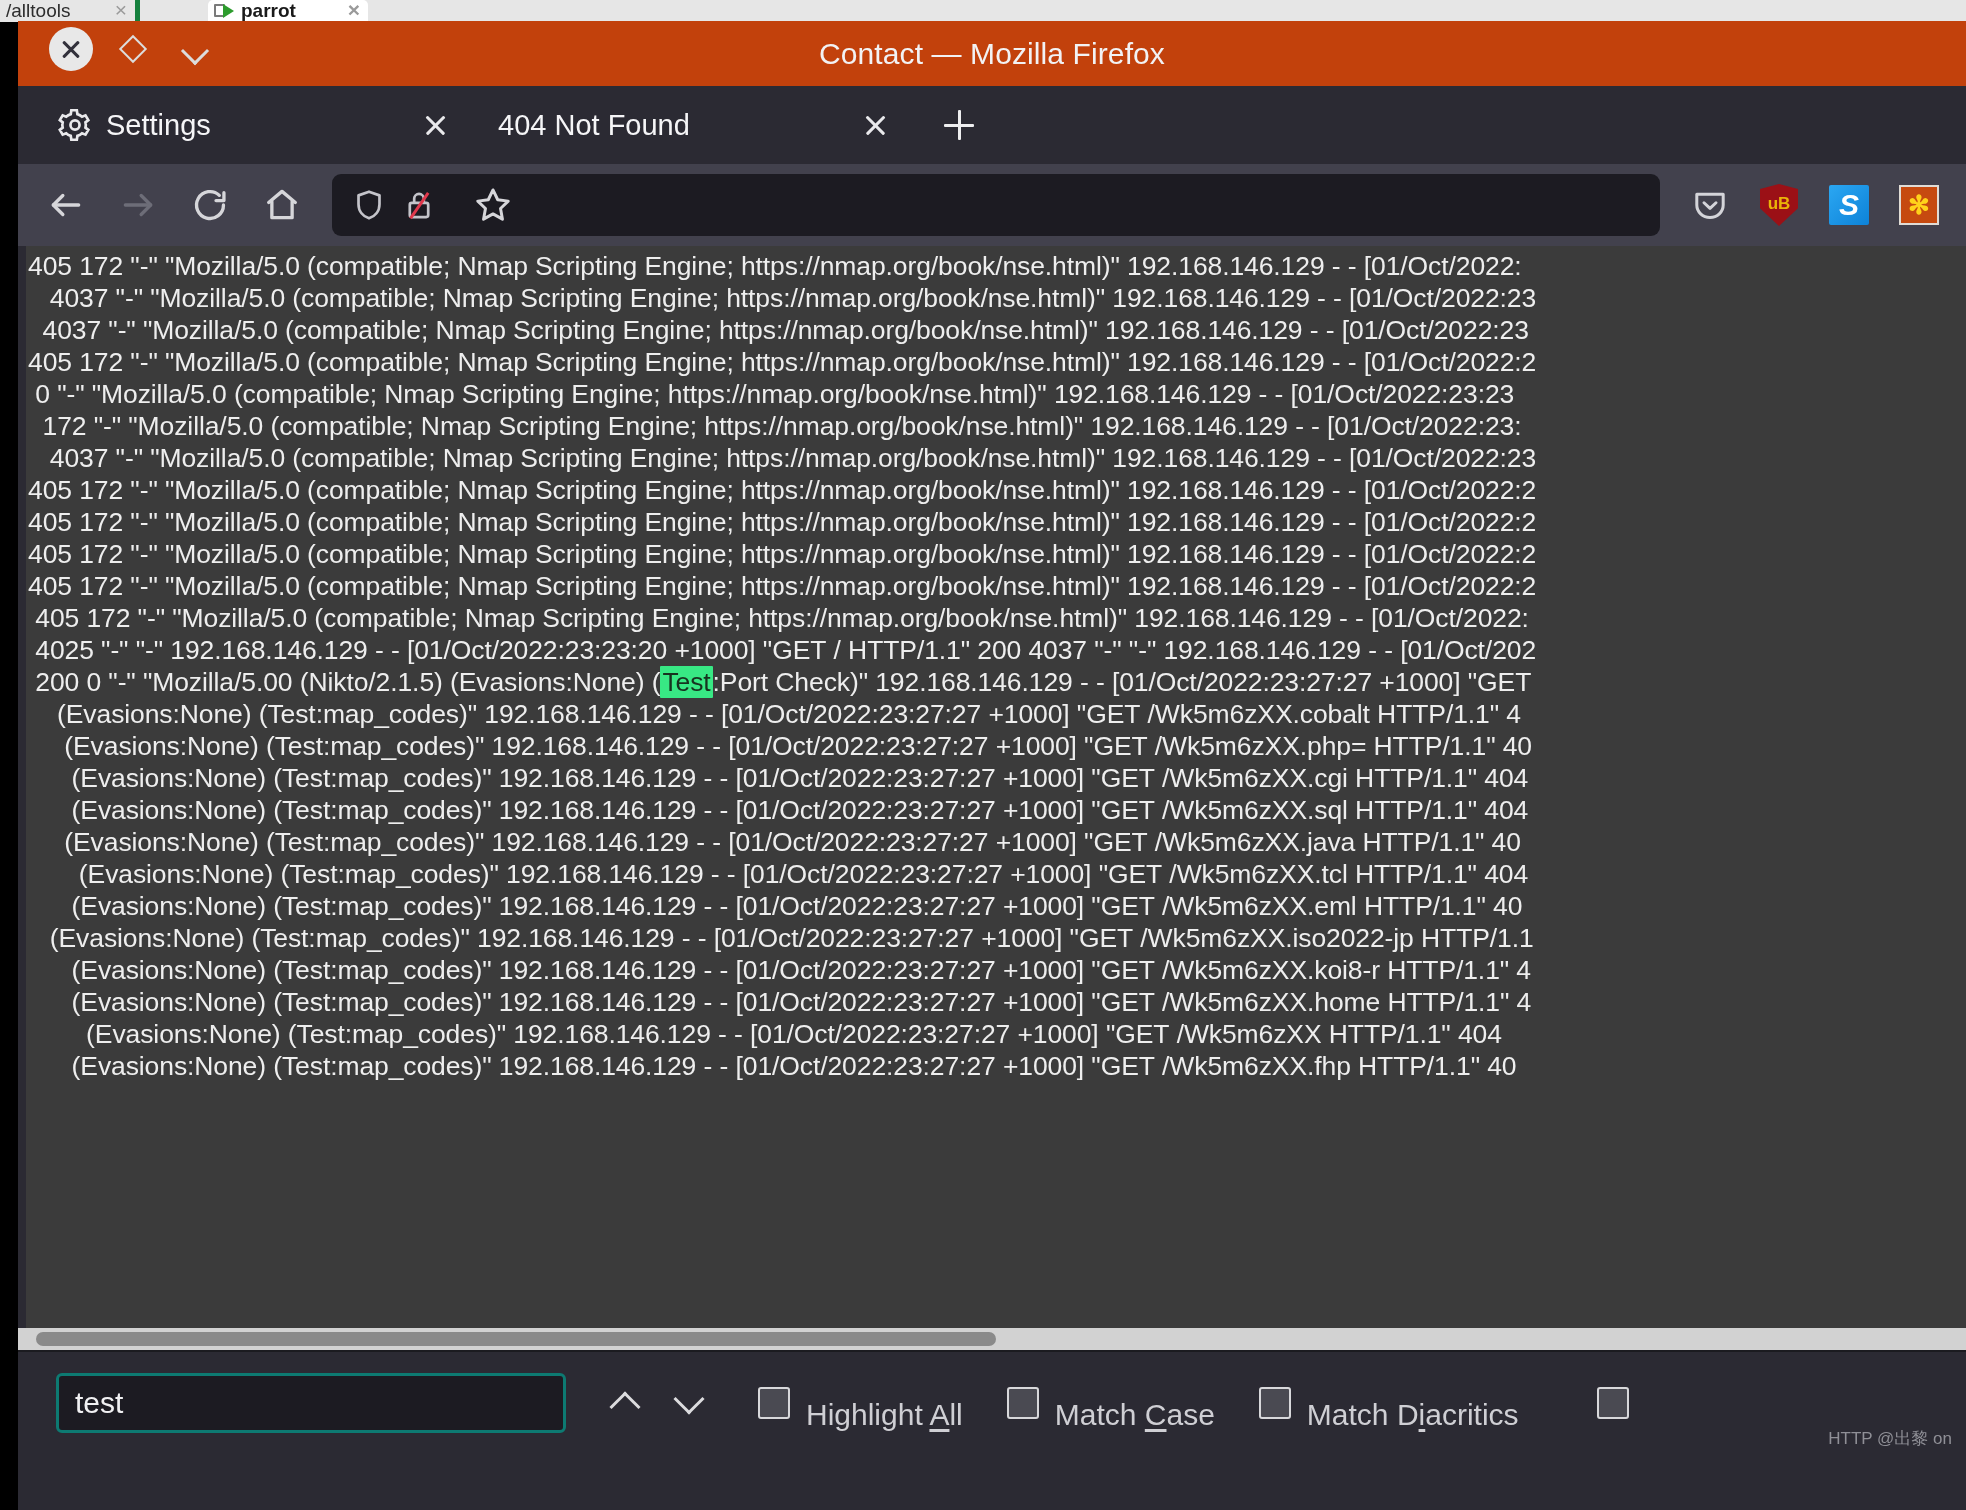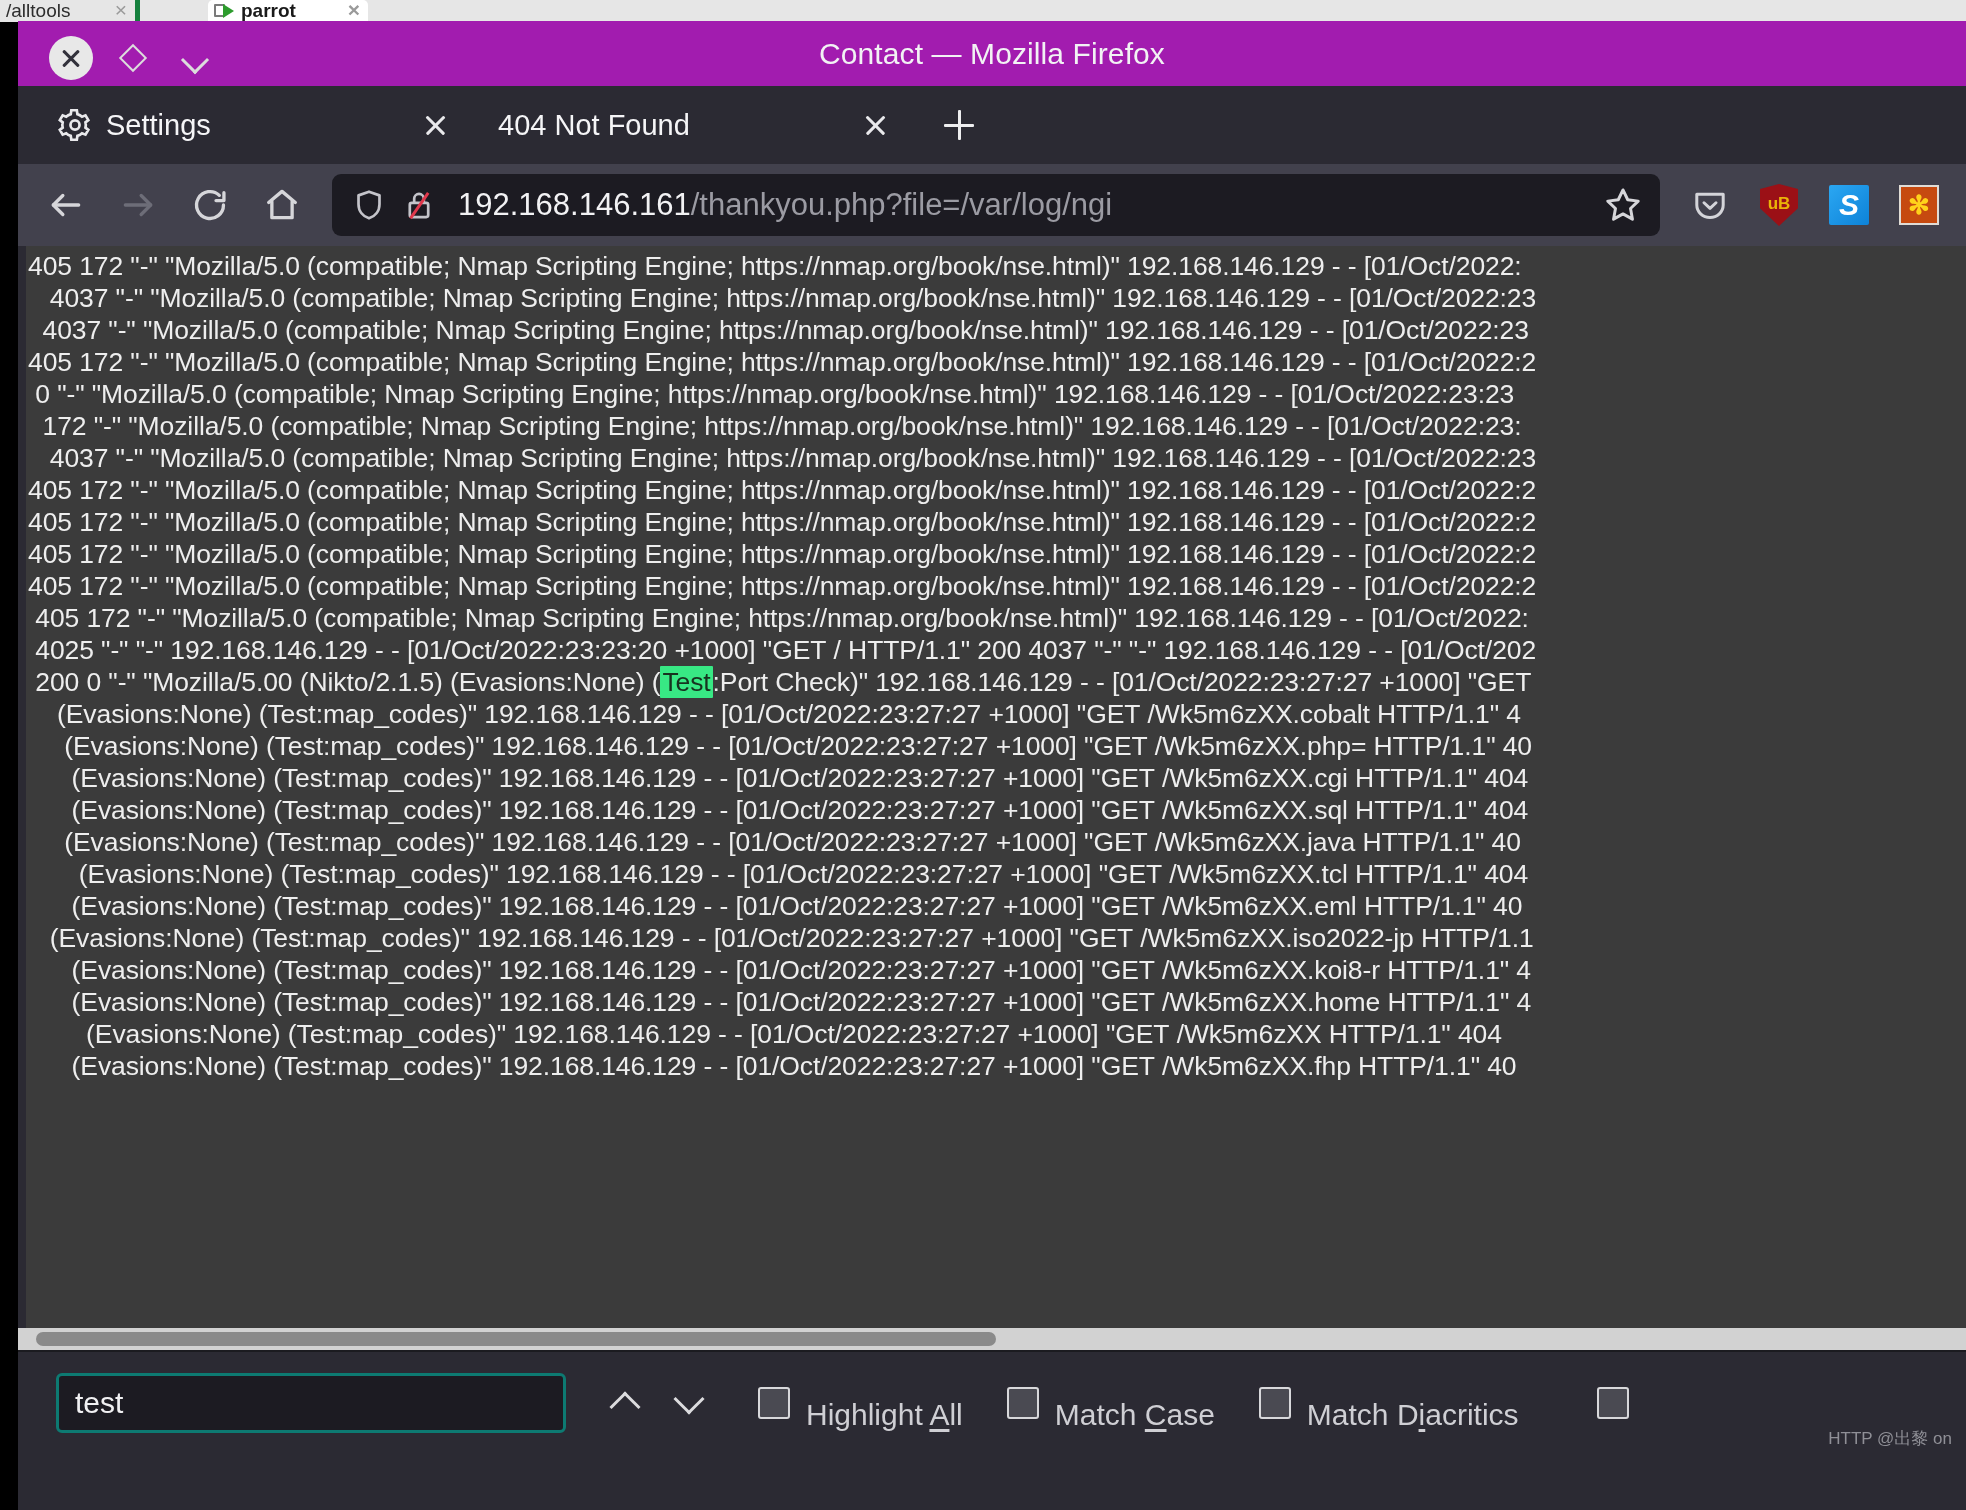--- a/index.html
+++ b/index.html
@@ -71,22 +71,22 @@
     left: 18px; top: 21px;
     width: 1948px; height: 1489px;
     background: #2b2a33;
     overflow: hidden;
   }
 
   
   .titlebar {
     position: relative;
     height: 65px;
-    background: #a21caf;
-    display: flex; align-items: flex-end;
+    background: #c2410c;
+    display: flex; align-items: flex-start;
   }
   .winctl { display: flex; align-items: center; gap: 0; padding-left: 22px; z-index: 3; }
   .wc-btn {
     width: 62px; height: 56px;
     display: flex; align-items: center; justify-content: center;
     cursor: default;
   }
   .wc-close-circle {
     width: 44px; height: 44px; border-radius: 50%;
     background: #e8e8e8;
@@ -429,23 +429,20 @@
         </span>
 
         <span class="lock-broken">
           <svg viewBox="0 0 24 24" width="34" height="34" fill="none" stroke="#c4c4ca" stroke-width="1.9" stroke-linejoin="round">
             <rect x="5.5" y="10.5" width="13" height="10" rx="1.4"></rect>
             <path d="M8.6 10.4V7.6a3.4 3.4 0 0 1 6.8 0v2.8"></path>
             <line x1="18.5" y1="3.5" x2="6" y2="21.5" stroke="#e0384c" stroke-width="2.1"></line>
           </svg>
         </span>
 
-        <span class="urltext">
-          <span class="host">192.168.146.161</span><span class="path">/thankyou.php?file=/var/log/ngi</span>
-        </span>
 
         <span class="star-icon">
           <svg viewBox="0 0 24 24" width="42" height="42" fill="none" stroke="#d6d6da" stroke-width="1.7" stroke-linejoin="round">
             <path d="M12 3.4l2.7 5.6 6 .8-4.4 4.2 1.1 6.1-5.4-3-5.4 3 1.1-6.1L3.3 9.8l6-.8z"></path>
           </svg>
         </span>
       </div>
 
       <div class="ext-icon">
         <span class="pocket-ico">

